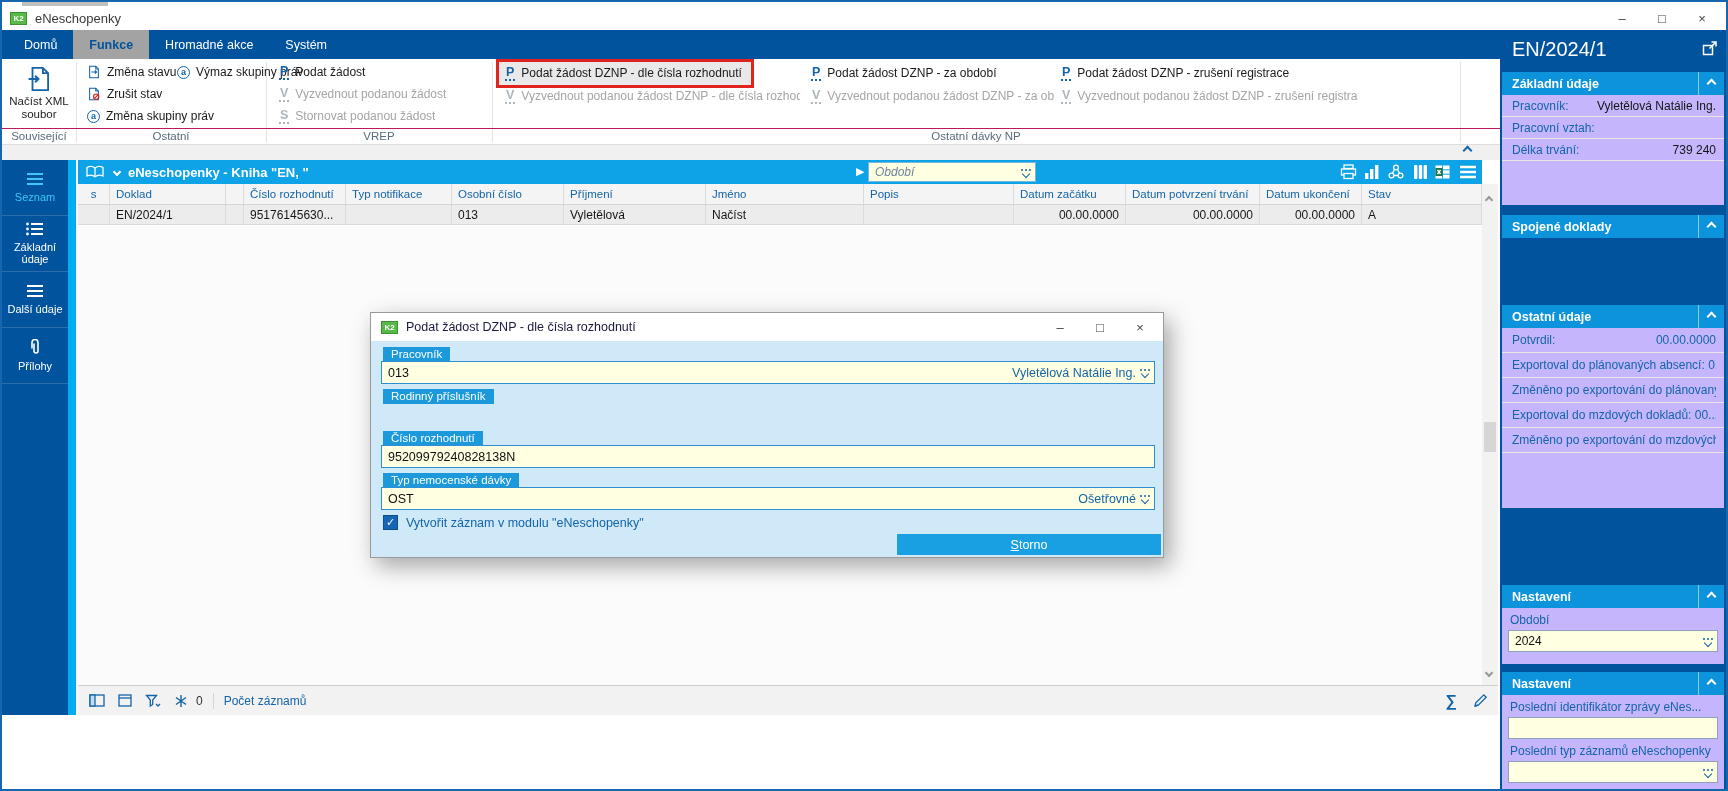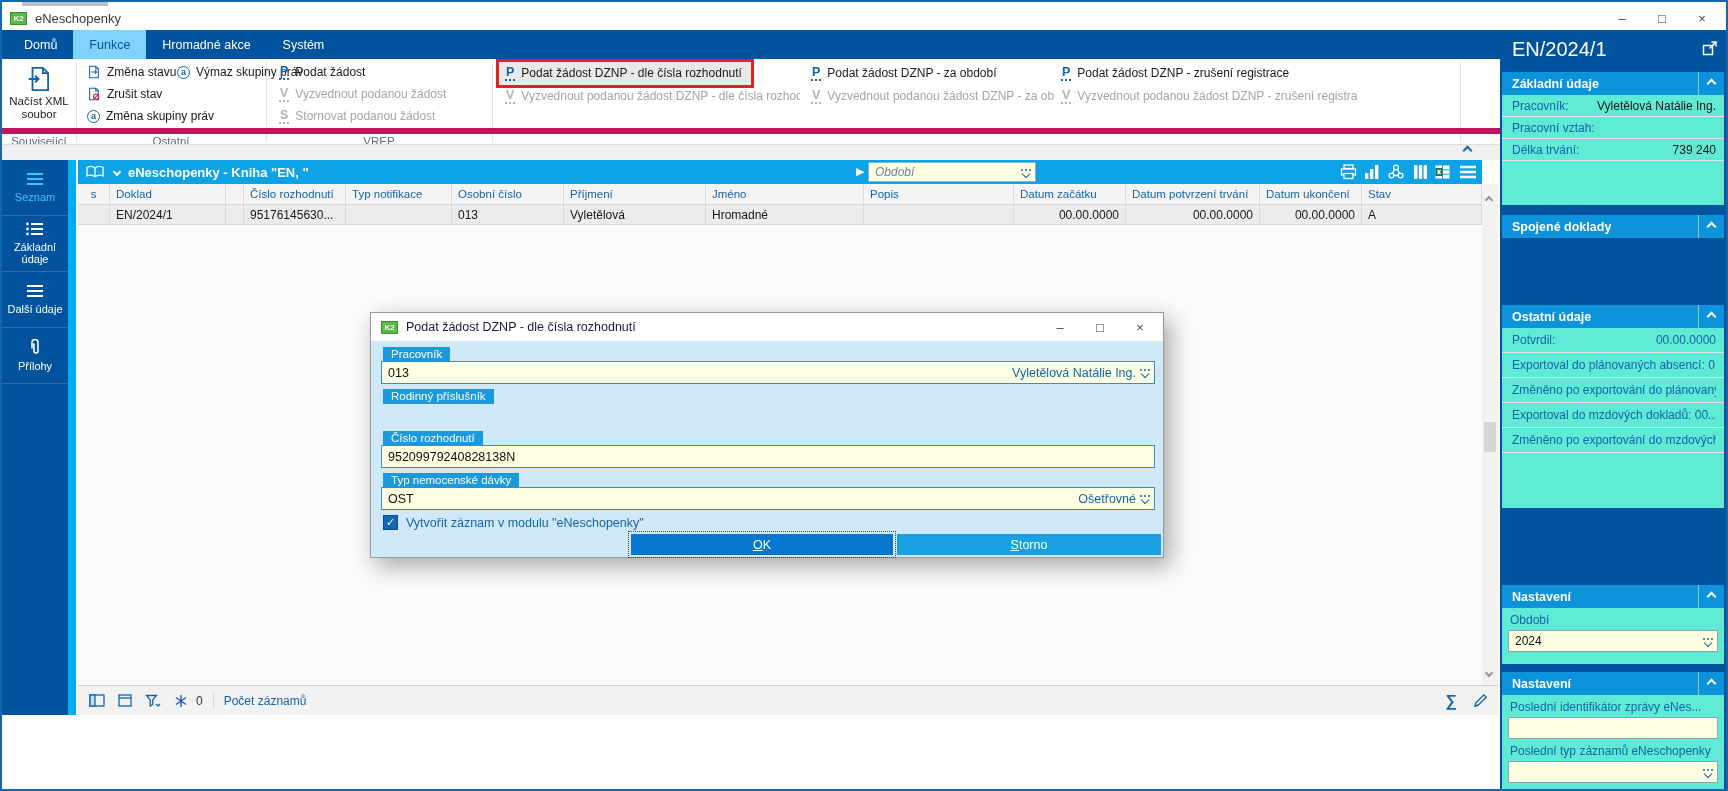--- a/index.html
+++ b/index.html
@@ -18,34 +18,34 @@
   
   .titlebar{left:0;top:4px;width:1724px;height:24px;background:#fff;display:flex;align-items:center;padding:0 8px}
   .k2logo{width:17px;height:13px;background:#57B947;border:1px solid #3E8E34;color:#fff;font-size:8px;font-weight:bold;display:flex;align-items:center;justify-content:center;flex:none}
   .apptitle{margin-left:8px;font-size:13px;color:#3a3a3a}
   .wc{margin-left:auto;display:flex;gap:8px}
   .wcb{width:32px;height:20px;display:flex;align-items:center;justify-content:center;font-size:13px;color:#444}
 
   
   .menubar{left:0;top:28px;width:1724px;height:29px;background:var(--navy);display:flex;align-items:stretch;padding-left:6px}
   .tab{padding:0 16px;display:flex;align-items:center;color:#fff;font-size:12.5px}
-  .tab.active{background:#7dd3fc;color:var(--navy);font-weight:normal}
+  .tab.active{background:#a3a3a3;color:var(--navy);font-weight:bold}
 
   
   .ribbon{left:0;top:57px;width:1498px;height:85px;background:#fff}
   .vsep{position:absolute;top:3px;height:80px;width:1px;background:#E3E3E3}
   .rbig{position:absolute;left:4px;top:3px;width:66px;height:64px;display:flex;flex-direction:column;align-items:center;gap:3px;padding-top:4px}
   .rbig .lbl{font-size:11.5px;color:#222;text-align:center;line-height:13px}
   .ritem{position:absolute;height:20px;display:flex;align-items:center;gap:6px;font-size:12px;color:#1a1a1a;white-space:nowrap;padding:0 3px;overflow:hidden}
   .ritem.disabled{color:var(--dis)}
   .rkey{font-weight:bold;font-size:12.5px;color:var(--link);border-bottom:2px dotted var(--link);line-height:14px;padding:0 1px;flex:none}
   .disabled .rkey{color:#AEB6BD;border-color:#AEB6BD}
   .icoa{width:13px;height:13px;border-radius:50%;border:1.4px solid var(--link);color:var(--link);font-size:9px;display:flex;align-items:center;justify-content:center;font-weight:bold;flex:none}
   .redbox{position:absolute;left:494px;top:0;width:258px;height:29px;border:3px solid var(--red);background:#E9E9E9}
-  .glabels{position:absolute;left:0;top:69px;width:1498px;height:28px;border-top:6px solid #be185d}
+  .glabels{position:absolute;left:0;top:69px;width:1498px;height:28px;border-top:1px solid #be185d}
   .glab{position:absolute;top:1px;font-size:11.5px;color:#5A6B7A;text-align:center}
   .gl0{left:0;width:74px}.gl1{left:74px;width:190px}.gl2{left:264px;width:226px}.gl3{left:490px;width:968px}
   .ri-a1{left:82px;top:3px}.ri-a2{left:82px;top:25px}.ri-a3{left:82px;top:47px}.ri-a4{left:172px;top:3px}
   .ri-v1{left:274px;top:3px}.ri-v2{left:274px;top:25px}.ri-v3{left:274px;top:47px}
   .ri-d1s{left:500px;top:4px;background:#E9E9E9}.ri-d1p{left:500px;top:27px;max-width:298px}
   .ri-d2s{left:806px;top:4px}.ri-d2p{left:806px;top:27px;max-width:246px}
   .ri-d3s{left:1056px;top:4px}.ri-d3p{left:1056px;top:27px;max-width:300px}
 
   
   .gapbar{left:0;top:142px;width:1498px;height:16px;background:#F0F0F0;border-top:1px solid #DDD}
@@ -100,21 +100,21 @@
   .st-right{margin-left:auto;display:flex;gap:16px;align-items:center}
   .sumico{font-size:16px;font-weight:bold;color:var(--link)}
 
   
   .rpanel{left:1498px;top:28px;width:226px;height:759px;background:var(--navy)}
   .rp-doc{position:absolute;left:12px;top:8px;color:#fff;font-size:20px}
   .rp-pop{position:absolute;right:8px;top:10px}
   .rsec{position:absolute;left:2px;right:2px}
   .rsec-h{height:23px;background:var(--sect);color:#fff;font-weight:bold;font-size:12.5px;display:flex;align-items:center;padding-left:10px;position:relative}
   .rsec-ch{position:absolute;right:0;top:0;width:26px;height:23px;border-left:1px solid rgba(255,255,255,.5);display:flex;align-items:center;justify-content:center}
-  .rsec-b{background:#5eead4;overflow:hidden}
+  .rsec-b{background:#c4b5fd;overflow:hidden}
   .rrow{display:flex;justify-content:space-between;align-items:center;padding:0 8px 0 10px;border-bottom:1px solid #E6E6E6;font-size:12px;white-space:nowrap;overflow:hidden}
   .h22 .rrow{height:22px}.h21 .rrow{height:21px}.h25 .rrow{height:25px}
   .rlab{color:var(--link);overflow:hidden}
   .rval{color:#151515}
   .rval.blue{color:var(--link)}
   .rwho{color:#151515;margin-right:4px}
   .nlabel{color:var(--link);font-size:12px;margin:5px 0 3px 8px;white-space:nowrap;overflow:hidden}
   .nfield{height:22px;margin:0 6px;background:var(--yellow);border:1px solid #8FA3B8;display:flex;align-items:center;justify-content:space-between;padding:0 6px;font-size:12px;color:#111}
 
   
@@ -243,20 +243,21 @@
     </div>
     <div class="ritem ri-d3p disabled">
       <span class="rkey">V</span>
       <span>Vyzvednout podanou žádost DZNP - zrušení registrace</span>
     </div>
 
     <div class="glabels">
       <div class="glab gl0">Související</div>
       <div class="glab gl1">Ostatní</div>
       <div class="glab gl2">VREP</div>
+      <div class="glab gl3">Ostatní dávky NP</div>
     </div>
   </div>
 
   <div class="abs gapbar"></div>
   <span class="abs chu blue collapse-ch"></span>
 
   <div class="abs sidebar">
     <div class="sbitem active">
       <svg width="18" height="14" viewBox="0 0 18 14">
           <g stroke="#3FC6F4" stroke-width="2">
@@ -382,21 +383,21 @@
   </div>
 
   <div class="abs gridrow">
     <div class="rc cw0"></div>
     <div class="rc cw1">EN/2024/1</div>
     <div class="rc cw2"></div>
     <div class="rc cw3">95176145630...</div>
     <div class="rc cw4"></div>
     <div class="rc cw5">013</div>
     <div class="rc cw6">Vyletělová</div>
-    <div class="rc cw7">Hromadné</div>
+    <div class="rc cw7">Načíst</div>
     <div class="rc cw8"></div>
     <div class="rc cw9 num">00.00.0000</div>
     <div class="rc cw10 num">00.00.0000</div>
     <div class="rc cw11 num">00.00.0000</div>
     <div class="rc cw12">A</div>
   </div>
 
   <div class="abs gridbody"></div>
 
   <div class="abs vscroll">
@@ -594,22 +595,19 @@
               <i class="chv"></i>
             </span>
           </span>
       </div>
 
       <div class="cbrow">
         <span class="cbbox">✓</span>
         <span class="cblabel">Vytvořit záznam v modulu "eNeschopenky"</span>
       </div>
 
-      <div class="dbtn btn-ok">
-        <span><u>O</u><span>K</span></span>
-      </div>
       <div class="dbtn btn-storno">
         <span><u>S</u><span>torno</span></span>
       </div>
     </div>
   </div>
 
 </div>
 
 </body></html>

